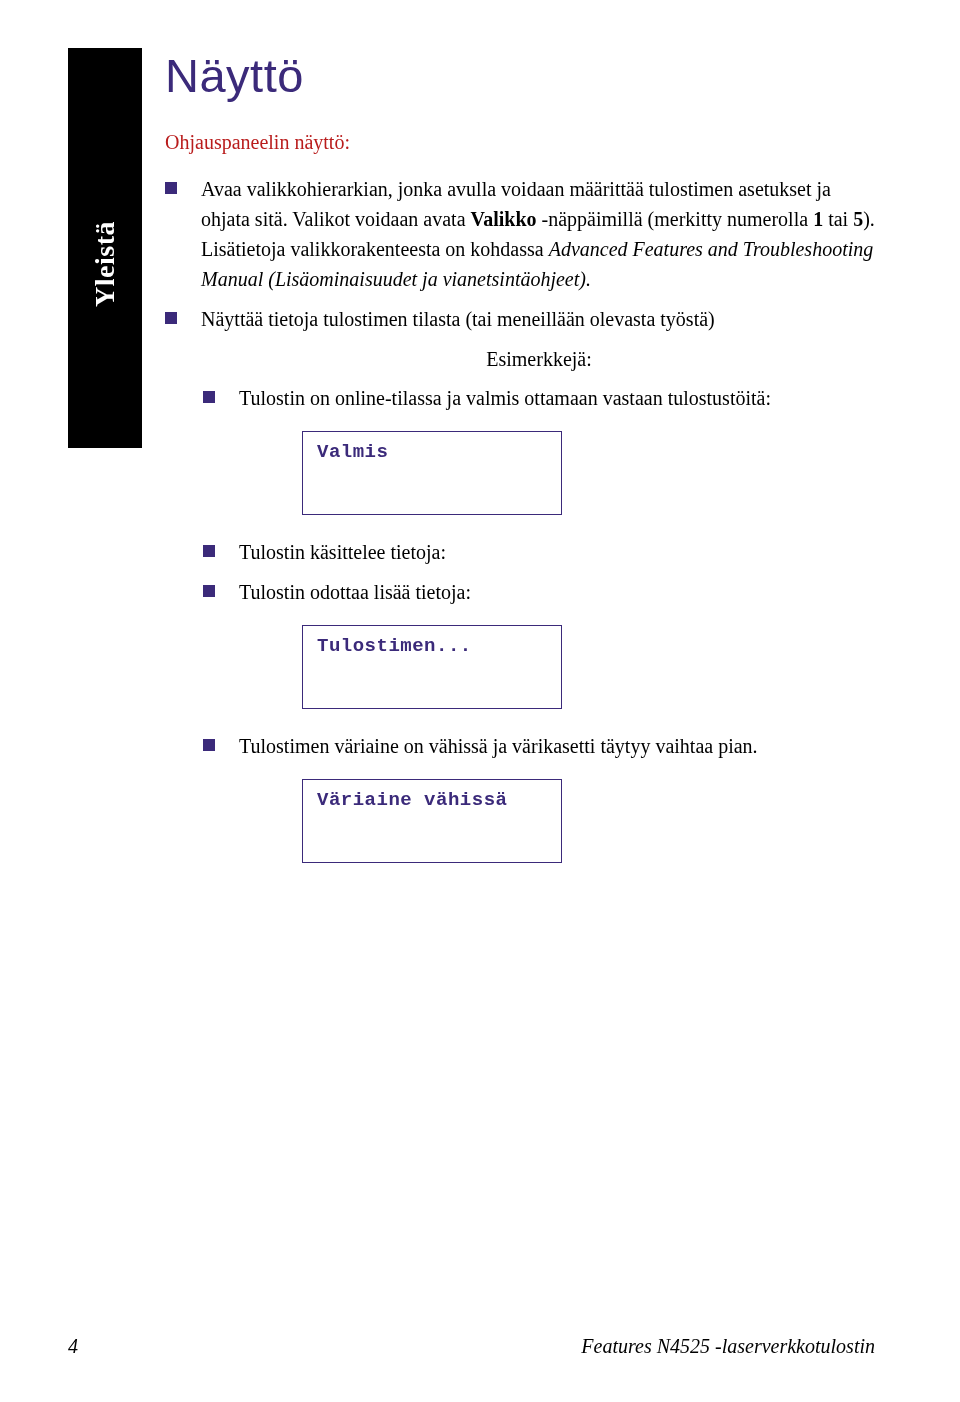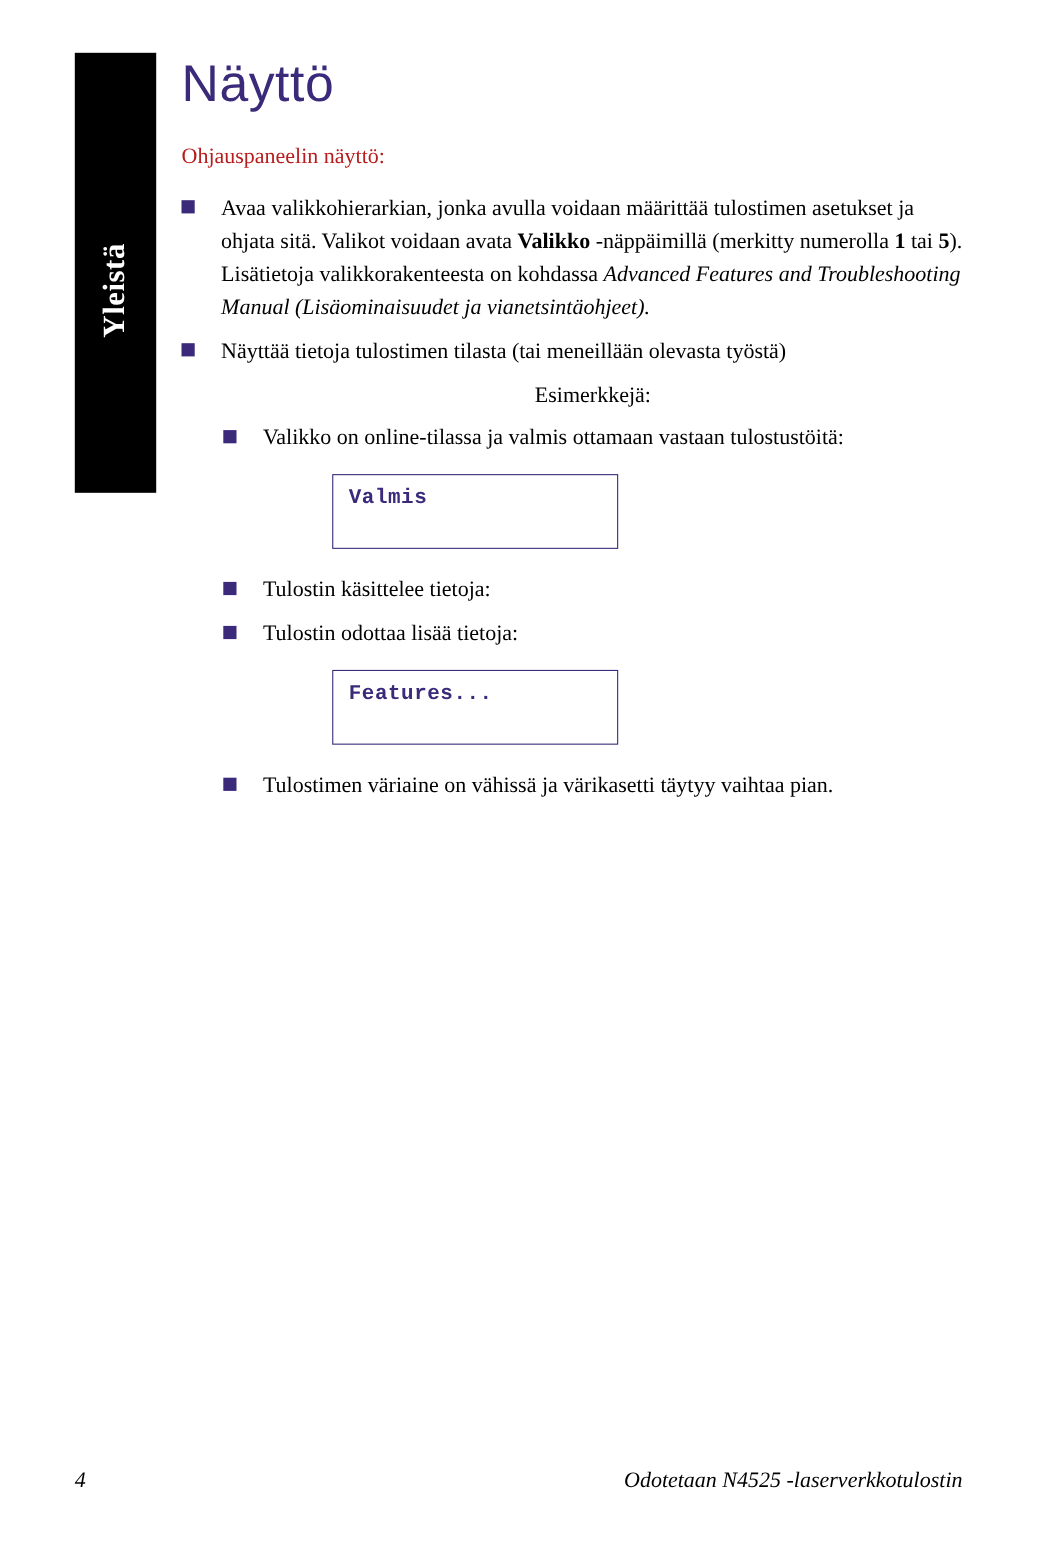--- a/index.html
+++ b/index.html
@@ -53,21 +53,21 @@
   .bullet-text { flex: 1; font-size: 20px; line-height: 1.5; }
   .bullet-text .bold { font-weight: bold; }
   .bullet-text .italic { font-style: italic; }
   
   .sub-list { margin-left: 38px; margin-top: 12px; }
   .sub-list .bullet-row { margin-bottom: 10px; }
   
   .lcd {
     border: 1.5px solid #3b2a7a;
     width: 260px;
-    height: 68px;
+    height: 84px;
     margin: 18px 0 22px 99px;
     padding: 10px 14px;
     color: #3b2a7a;
     font-family: "Courier New", Courier, monospace;
     font-weight: bold;
     font-size: 19px;
     letter-spacing: 0.5px;
     line-height: 1.1;
   }
   
@@ -110,41 +110,42 @@
       <span class="bullet-square"></span>
       <span class="bullet-text">Näyttää tietoja tulostimen tilasta (tai meneillään olevasta työstä)</span>
     </div>
 
     <p class="esim">Esimerkkejä:</p>
 
     <div class="sub-list">
 
       <div class="bullet-row">
         <span class="bullet-square"></span>
-        <span class="bullet-text">Valikko on online-tilassa ja valmis ottamaan vastaan tulostustöitä:</span>
+        <span class="bullet-text">Tulostin on online-tilassa ja valmis ottamaan vastaan tulostustöitä:</span>
       </div>
       <div class="lcd">Valmis</div>
 
       <div class="bullet-row">
         <span class="bullet-square"></span>
         <span class="bullet-text">Tulostin käsittelee tietoja:</span>
       </div>
 
       <div class="bullet-row">
         <span class="bullet-square"></span>
         <span class="bullet-text">Tulostin odottaa lisää tietoja:</span>
       </div>
-      <div class="lcd">Features...</div>
+      <div class="lcd">Tulostimen...</div>
 
       <div class="bullet-row">
         <span class="bullet-square"></span>
         <span class="bullet-text">Tulostimen väriaine on vähissä ja värikasetti täytyy vaihtaa pian.</span>
       </div>
+      <div class="lcd">Väriaine vähissä</div>
 
     </div>
   </div>
 
   <div class="footer">
     <span>4</span>
-    <span>Odotetaan N4525 -laserverkkotulostin</span>
+    <span>Features N4525 -laserverkkotulostin</span>
   </div>
 
 </div>
 
 </body></html>

